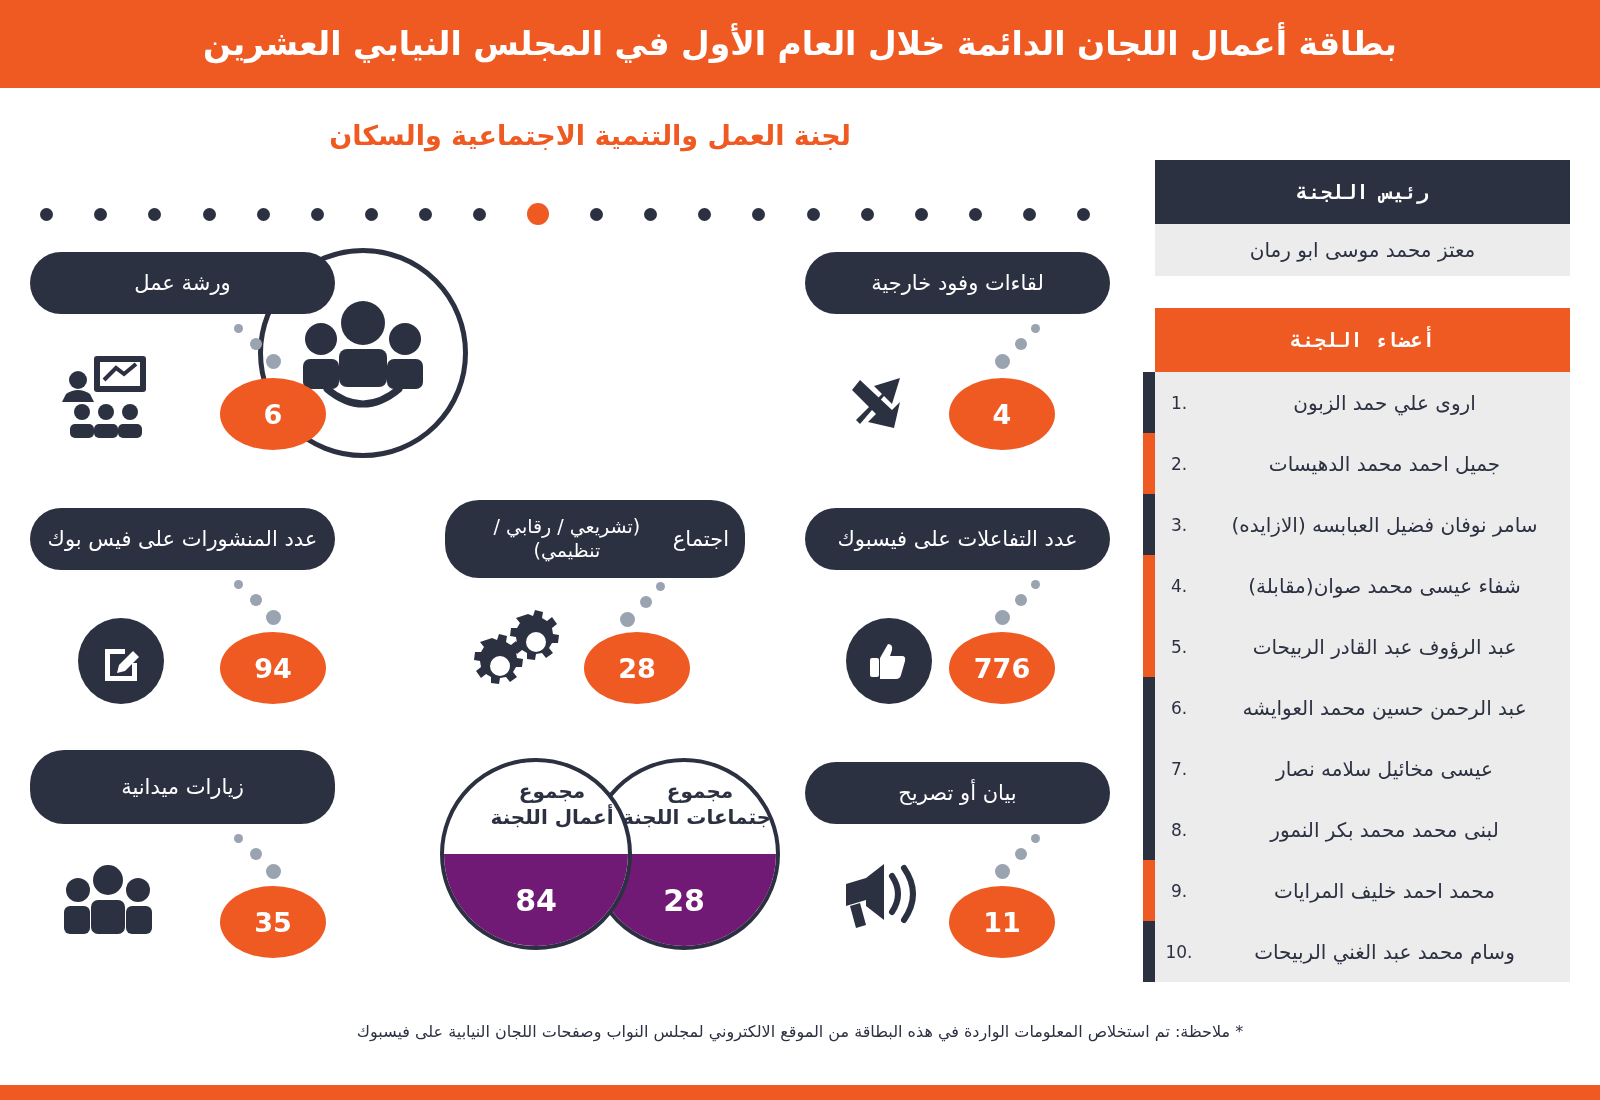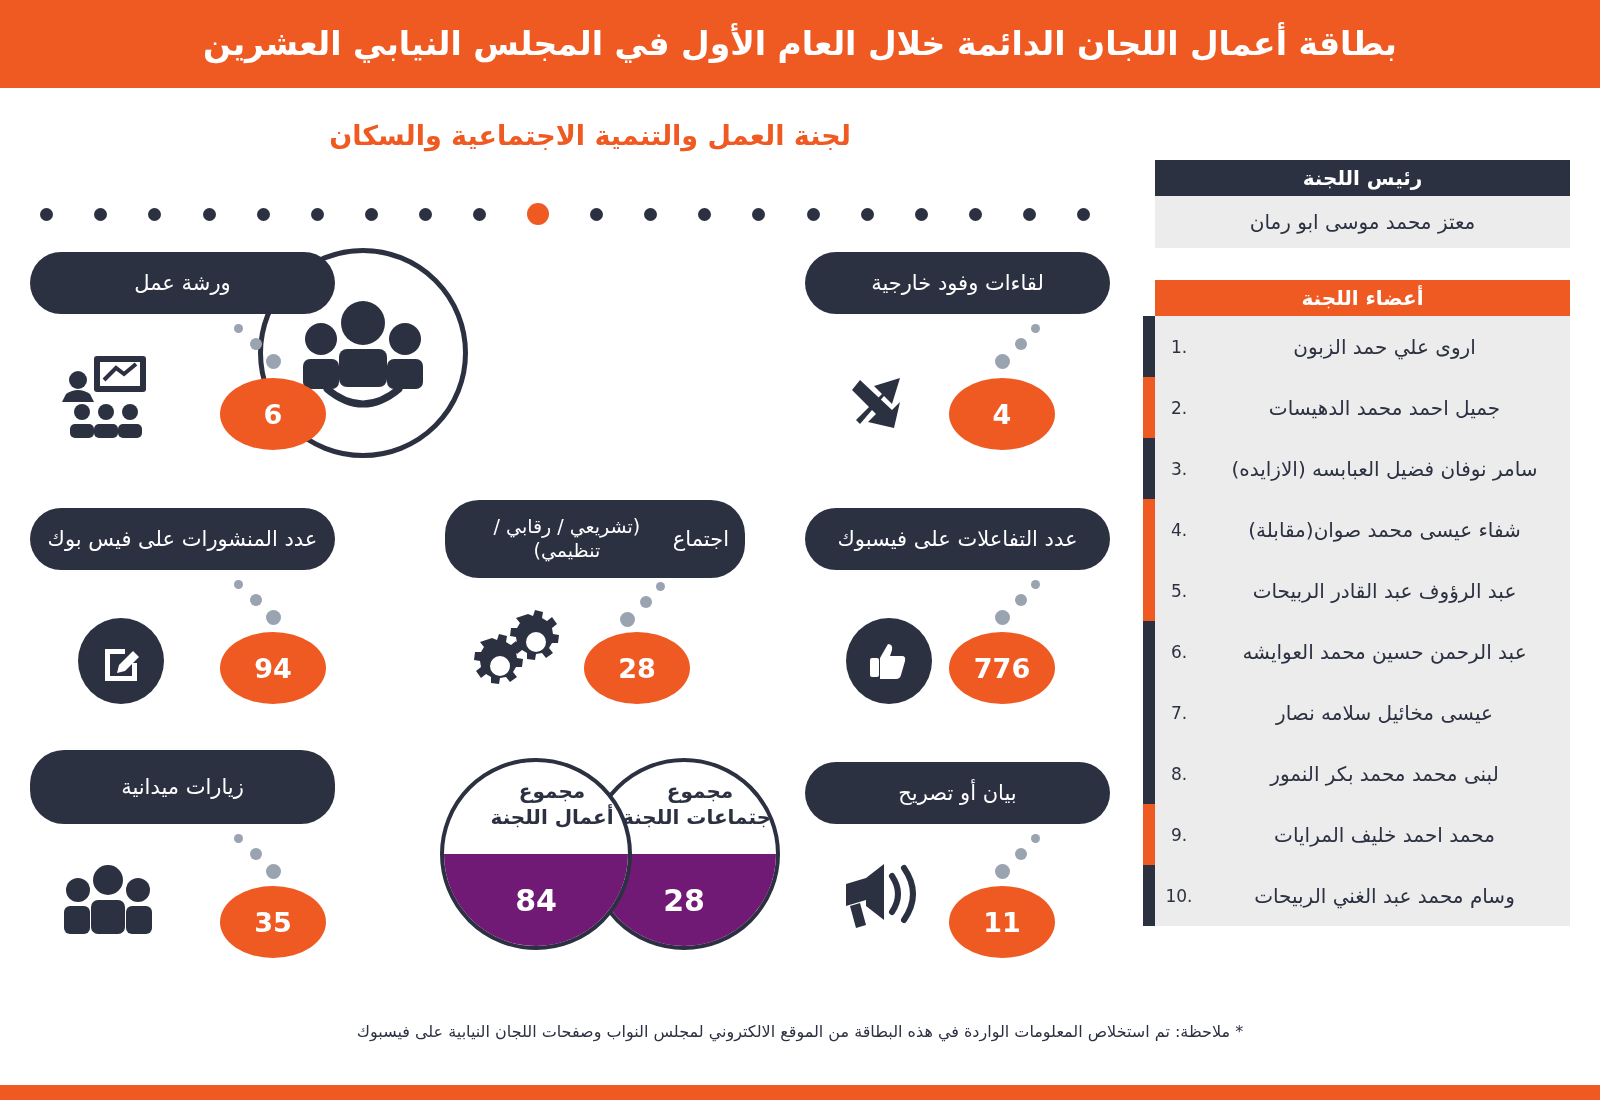--- a/index.html
+++ b/index.html
@@ -84,22 +84,22 @@
   }
   .halfc .fill {
     position: absolute; bottom: 0; left: 0; width: 100%; height: 50%;
     background: #701a75; display: flex; align-items: center; justify-content: center;
     color: #fff; font-size: 30px; font-weight: bold;
   }
 
   
   .right { position: absolute; top: 160px; left: 1155px; width: 415px; }
   .chair-head, .members-head {
-    height: 36px; display: flex; align-items: center; justify-content: center;
-    color: #fff; font-size: 20px; font-weight: bold; direction: rtl;
+    height: 64px; display: flex; align-items: center; justify-content: center;
+    color: #fff; font-size: 20px; font-weight: bold; direction: rtl; font-family: Liberation Mono, monospace;
   }
   .chair-head { background: #2c3142; }
   .members-head { background: #ef5a22; }
   .chair-name {
     height: 52px; background: #ececec; color: #2c3142; font-size: 20px;
     display: flex; align-items: center; justify-content: center; direction: rtl;
   }
   .spacer { height: 32px; }
   .member-row {
     height: 61px; background: #ececec; display: flex; align-items: center;

